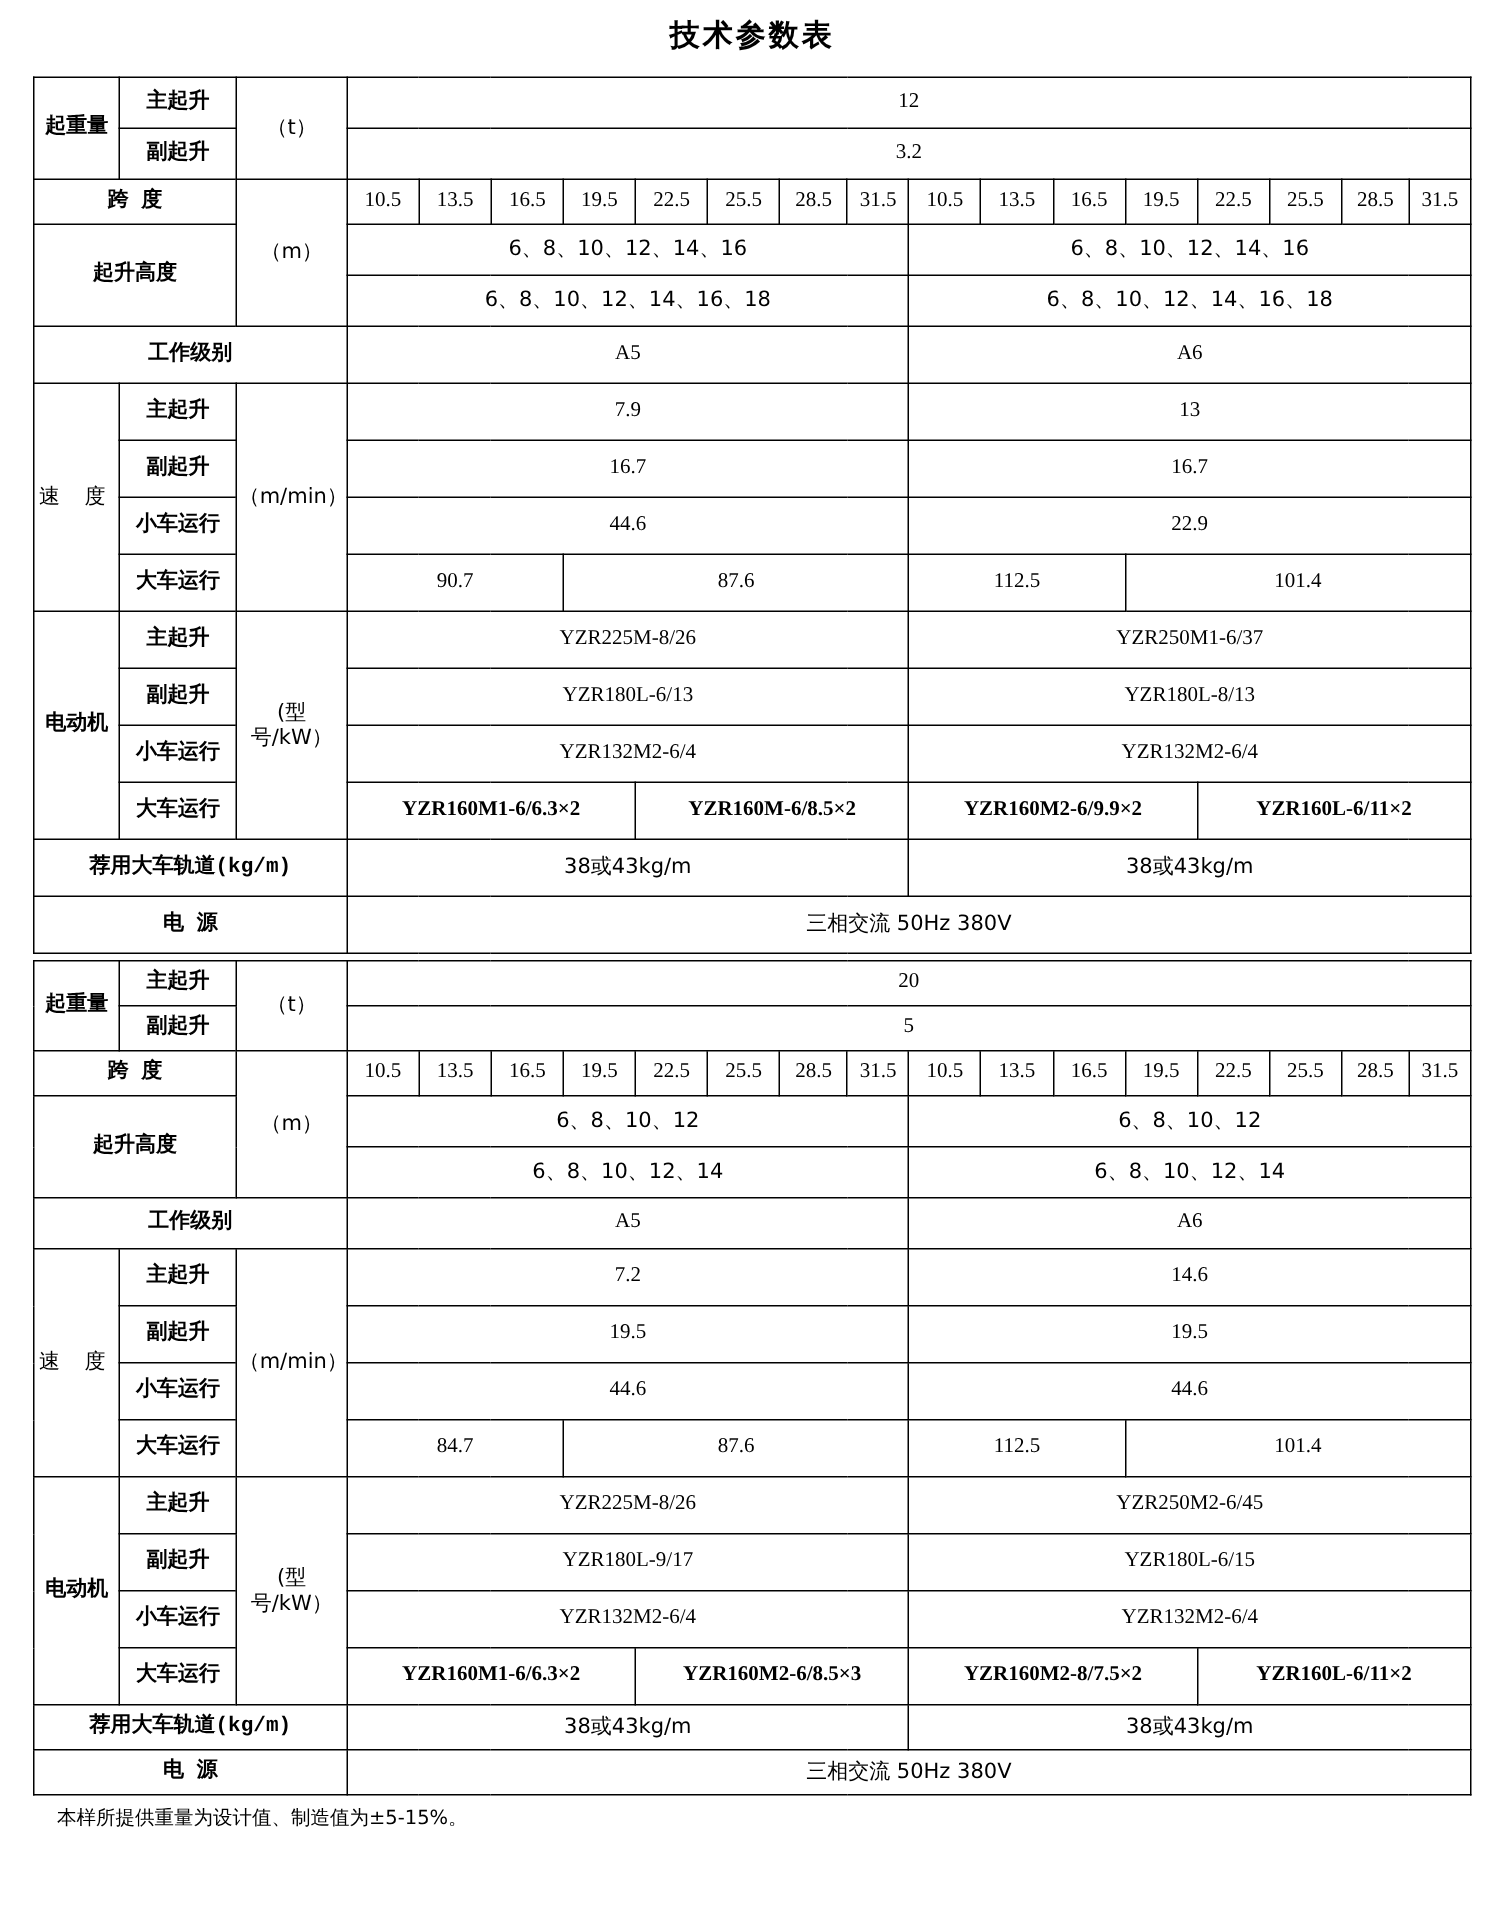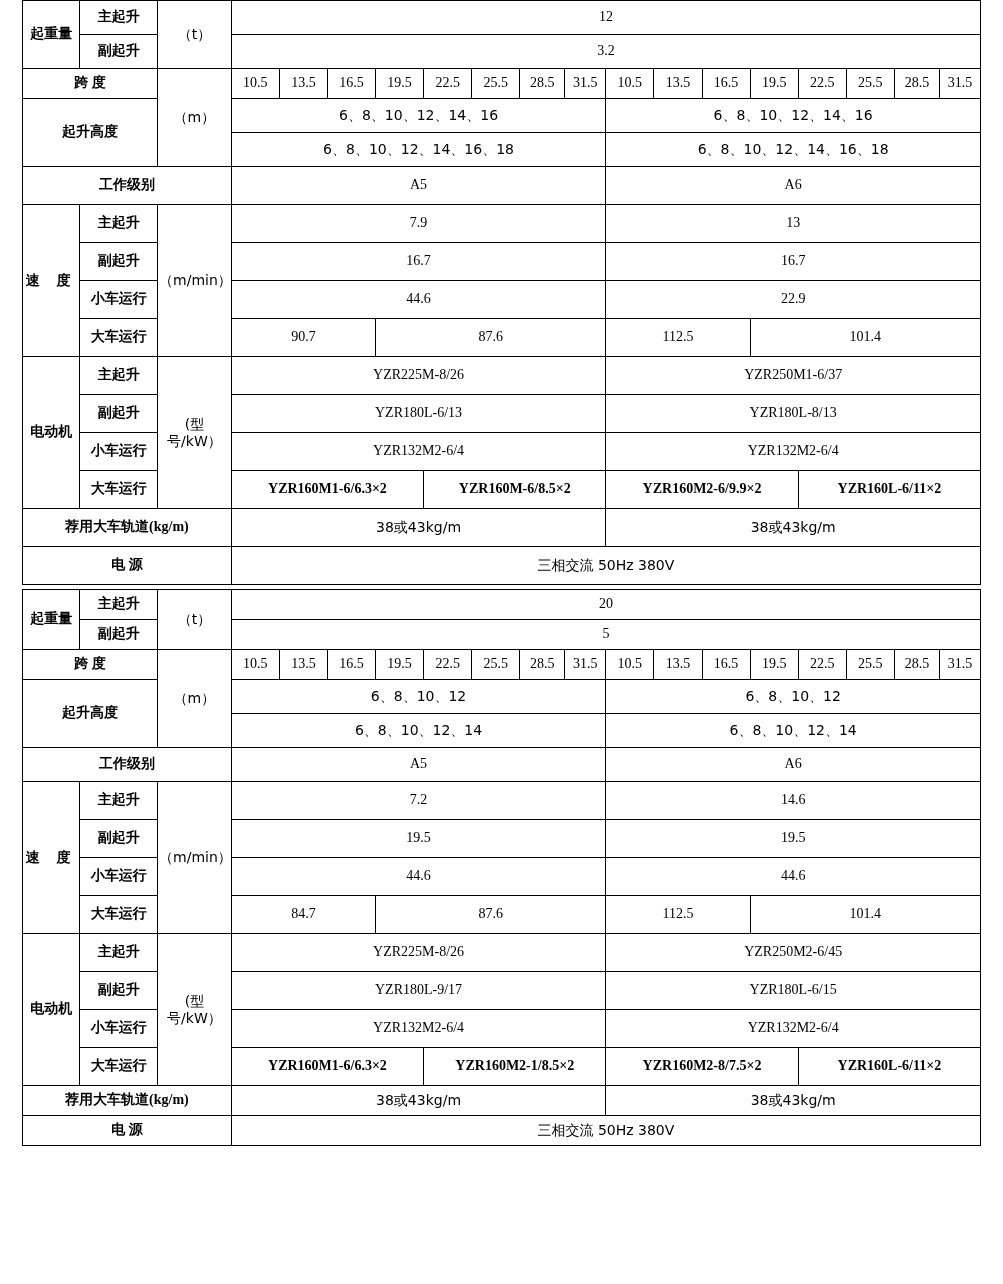--- a/index.html
+++ b/index.html
@@ -25,41 +25,42 @@
     table-layout:fixed;
   }
   table.spec td{
     border:1px solid #000;
     text-align:center;
     vertical-align:middle;
     font-size:14px;
     padding:2px 1px;
     line-height:1.15;
   }
-  .cn{font-family:Liberation Serif, serif;font-weight:bold;font-size:14px;}
-  .cn-wide{font-family:"DejaVu Sans","Liberation Sans",sans-serif;font-weight:bold;font-size:14px;letter-spacing:6px;}
+  .cn{font-family:Liberation Mono, monospace;font-weight:bold;font-size:14px;}
+  .cn-wide{font-family:"DejaVu Sans","Liberation Sans",sans-serif;font-weight:normal;font-size:14px;letter-spacing:6px;}
   .cn-n{font-family:"DejaVu Sans","Liberation Sans",sans-serif;font-size:14px;}
   .unit{font-family:"DejaVu Sans","Liberation Sans",sans-serif;font-size:13px;}
   .num{font-family:"Liberation Serif","DejaVu Serif",serif;font-size:15px;}
   .small{font-size:13px;}
   .h30{height:30px;}
   .h34{height:34px;}
   .h38{height:38px;}
   .footnote{
     font-family:"DejaVu Sans","Liberation Sans",sans-serif;
     font-size:13px;
     padding:6px 0 8px 24px;
   }
   .nowrap{white-space:nowrap;font-weight:bold;}
 </style>
 </head>
 <body>
 
 <div class="page">
 
+  <div class="doc-title">技术参数表</div>
 
   <table class="spec">
     <colgroup>
       <col style="width:56px">
       <col style="width:76px">
       <col style="width:72px">
       <col style="width:47px">
         <col style="width:47px">
         <col style="width:47px">
         <col style="width:47px">
@@ -300,31 +301,32 @@
       <td class="num" colspan="8">YZR180L-6/15</td>
     </tr>
     <tr class="h38">
       <td class="cn">小车运行</td>
       <td class="num" colspan="8">YZR132M2-6/4</td>
       <td class="num" colspan="8">YZR132M2-6/4</td>
     </tr>
     <tr class="h38">
       <td class="cn">大车运行</td>
       <td class="num small nowrap" colspan="4">YZR160M1-6/6.3×2</td>
-      <td class="num small nowrap" colspan="4">YZR160M2-1/8.5×2</td>
+      <td class="num small nowrap" colspan="4">YZR160M2-6/8.5×3</td>
       <td class="num small nowrap" colspan="4">YZR160M2-8/7.5×2</td>
       <td class="num small nowrap" colspan="4">YZR160L-6/11×2</td>
     </tr>
 
     <tr class="h30">
       <td class="cn" colspan="3">荐用大车轨道(kg/m)</td>
       <td class="cn-n" colspan="8">38或43kg/m</td>
       <td class="cn-n" colspan="8">38或43kg/m</td>
     </tr>
     <tr class="h30">
       <td class="cn" colspan="3">电  源</td>
       <td class="cn-n" colspan="16">三相交流  50Hz  380V</td>
     </tr>
   </tbody>
     </table>
 
+  <div class="footnote">本样所提供重量为设计值、制造值为±5-15%。</div>
 
 </div>
 
 </body></html>

